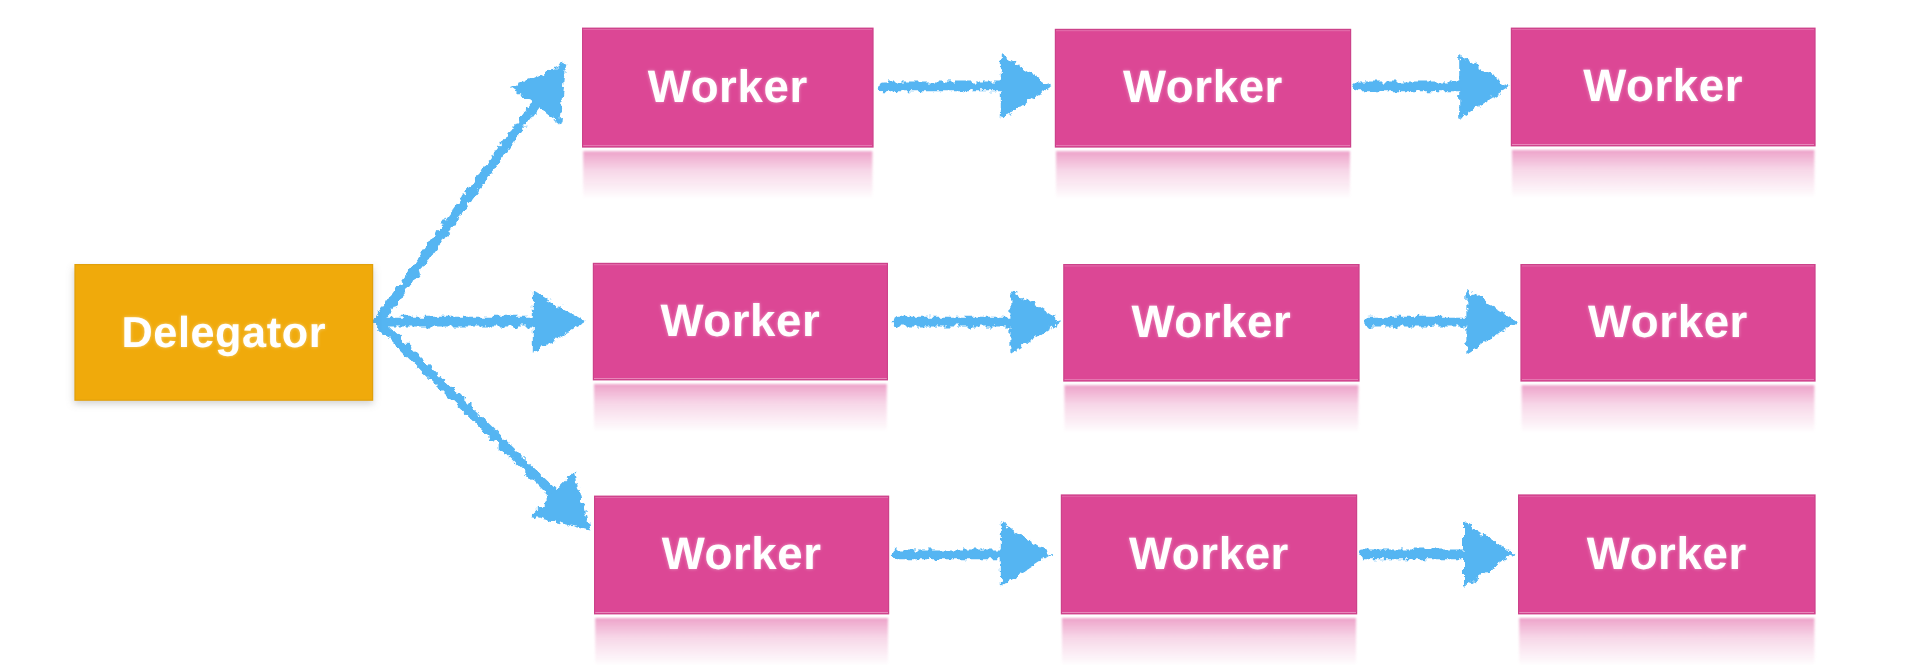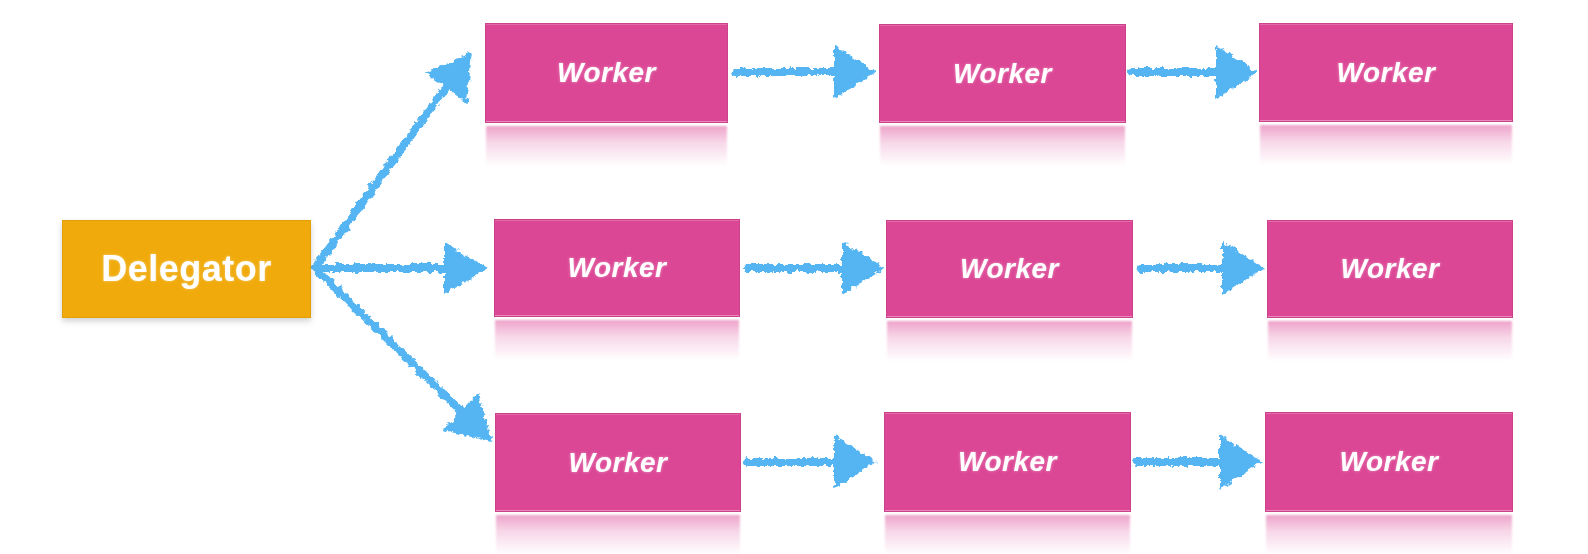--- a/index.html
+++ b/index.html
@@ -46,24 +46,23 @@
     white-space: nowrap;
   }
   .delegator {
     background: var(--delegator-fill, #F0AA0B);
     font-size: 36px;
     box-shadow: 0 3px 6px rgba(120,120,120,0.35);
     border: 1px solid rgba(0,0,0,0.06);
   }
   .worker {
     background: var(--worker-fill, #DC4795);
-    font-size: 28px;
+    font-size: 38px;
     border: 1px solid rgba(0,0,0,0.07);
     box-shadow: inset 0 -1px 0 rgba(255,255,255,0.35), inset 0 1px 0 rgba(255,255,255,0.18);
-    font-style: italic;
   }
   
   .worker::after {
     content: "";
     position: absolute;
     left: 0;
     right: 0;
     top: 100%;
     margin-top: 4px;
     height: 40px;
@@ -125,21 +124,21 @@
         <line class="edge-line" x1="748" y1="462" x2="836" y2="462"></line>
         <polygon class="edge-head" points="876,462 834,435 834,489"></polygon>
       </g>
       <g>
         <line class="edge-line" x1="1136" y1="462" x2="1222" y2="462"></line>
         <polygon class="edge-head" points="1262,462 1220,435 1220,489"></polygon>
       </g>
     </g>
   </svg>
 
-  <div class="node delegator" style="left:62px; top:220px; width:249px; height:98px;">
+  <div class="node delegator" style="left:62px; top:220px; width:249px; height:114px;">
     <span class="label">Delegator</span>
   </div>
 
   <div class="node worker" style="left:485px; top:23px; width:243px; height:100px;">
     <span class="label">Worker</span>
   </div>
   <div class="node worker" style="left:879px; top:24px; width:247px; height:99px;">
     <span class="label">Worker</span>
   </div>
   <div class="node worker" style="left:1259px; top:23px; width:254px; height:99px;">

